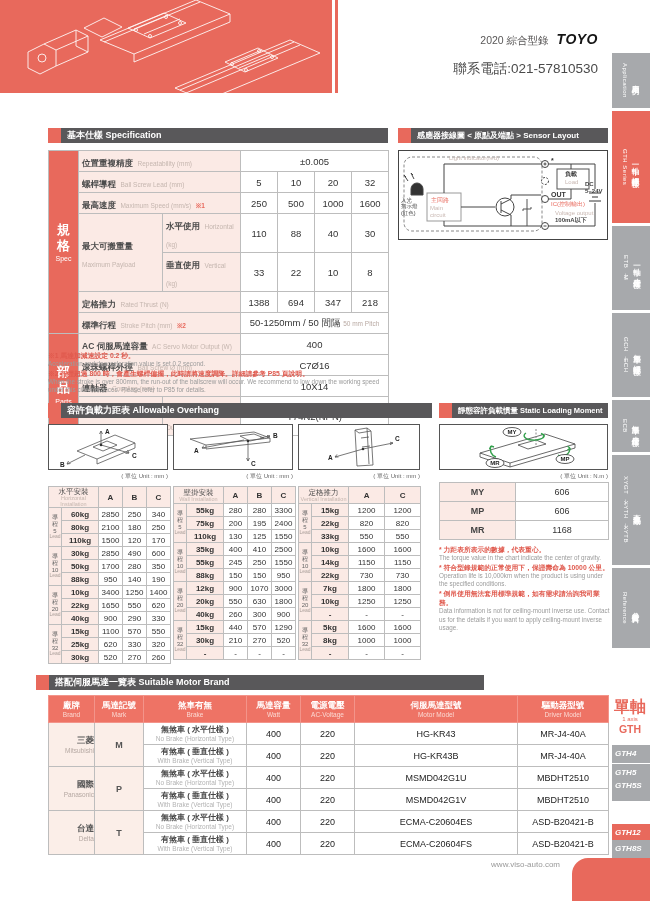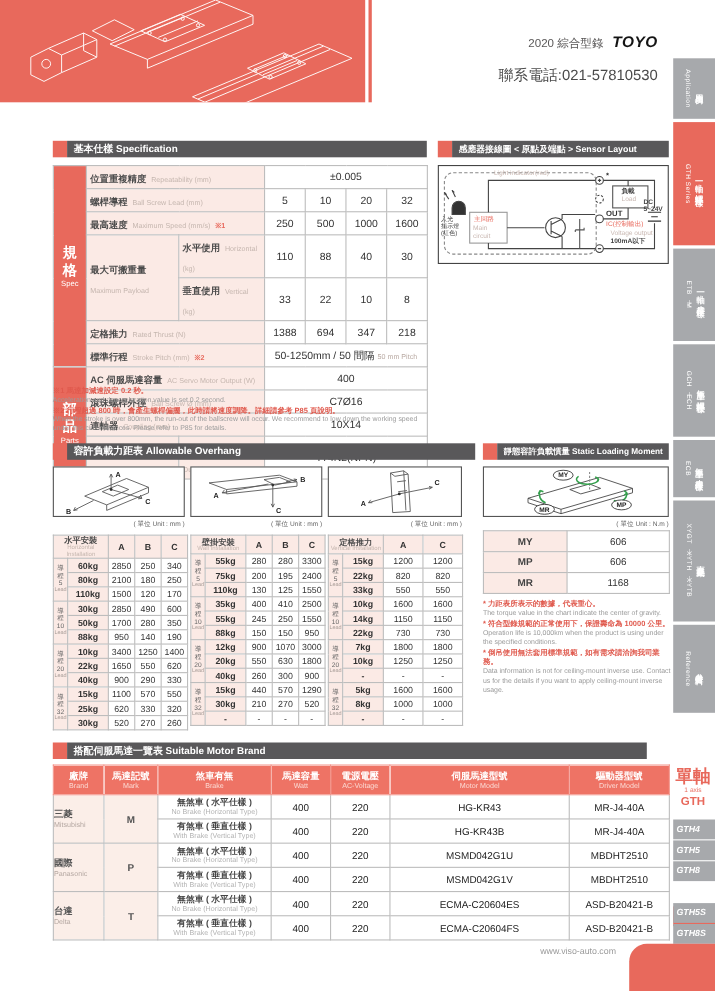--- a/index.html
+++ b/index.html
@@ -33,38 +33,38 @@
   .notes{position:absolute;line-height:1.35}
   .nzh{color:#e05a4e;font-weight:bold;font-size:6.8px}
   .nen{color:#9b9b9b;font-size:6.3px}
   
   .diag{position:absolute;border:1px solid #555;background:#fff;box-sizing:border-box}
   .unit{position:absolute;font-size:6px;color:#666;text-align:right}
   
   .oht td{font-size:8px;color:#333;text-align:center}
   .ohh{height:17px}.ohr{height:13px}
   .oh-h{background:#fbeae5}
-  .ohz{display:block;font-size:7.5px;font-weight:bold;color:#4b4b4b;line-height:1.2}
+  .ohz{display:block;font-size:7.5px;font-weight:normal;color:#4b4b4b;line-height:1.2}
   .ohe{display:block;font-size:5.5px;color:#c5b6af;line-height:1}
   .oh-a{background:#fbeae5;font-weight:bold;font-size:8px;color:#4b4b4b}
   .ohkg{background:#fbeae5;font-weight:bold;font-size:7.5px;color:#4b4b4b}
   .ohlead{background:#fbeae5;vertical-align:middle;padding:0}
   .lz2{display:block;width:7px;margin:0 auto;font-size:6px;line-height:1.1;word-break:break-all;color:#666}
   .ln{display:block;font-size:6px;color:#666;line-height:1.1}
   .len{display:block;font-size:5px;color:#a99e99;line-height:1.1}
   
   .stt .stk{background:#fbeae5;font-weight:bold;font-size:9px;color:#444;text-align:center}
   .stt .stv{text-align:center;font-size:9px;color:#333}
   .str{height:19px}
   
   .mt .mth{background:#ee7365;border:1px solid #f3948a;text-align:center;vertical-align:middle}
   .mhz{display:block;font-size:8.5px;font-weight:bold;color:#fff;line-height:1.25}
   .mhe{display:block;font-size:6.5px;color:#fbd9d3;line-height:1.1}
   .mth-row{height:27px}.mtr{height:22px}
-  .mb{background:#fbeee8;text-align:left;vertical-align:middle}
+  .mb{background:#fbeee8;text-align:right;vertical-align:middle}
   .mbz{display:block;font-size:8.5px;font-weight:bold;color:#555}
   .mbe{display:block;font-size:6.5px;color:#b5a8a2}
   .mm{background:#fbeee8;text-align:center;font-size:9px;font-weight:bold;color:#555;vertical-align:middle}
   .mbr{text-align:center;vertical-align:middle}
   .brz{display:block;font-size:8px;font-weight:bold;color:#444;line-height:1.2}
   .bre{display:block;font-size:6.5px;color:#b3b3b3;line-height:1.1}
   .mv{text-align:center;font-size:9px;color:#222}
   
   .stab{position:absolute;left:612px;width:38px;background:#a7a9ac;color:#fff;display:flex;align-items:center;justify-content:center;gap:2px;box-sizing:border-box}
   .stab.active{background:#e8695c}
@@ -699,21 +699,21 @@
   </table>
 <div class="notes" style="left:439px;top:545px;width:172px">
   <div class="nzh">* 力距表所表示的數據，代表重心。</div>
   <div class="nen">The torque value in the chart indicate the center of gravity.</div>
   <div class="nzh">* 符合型錄規範的正常使用下，保證壽命為 10000 公里。</div>
   <div class="nen">Operation life is 10,000km when the product is using under the specified conditions.</div>
   <div class="nzh">* 倒吊使用無法套用標準規範，如有需求請洽詢我司業務。</div>
   <div class="nen">Data information is not for ceiling-mount inverse use. Contact us for the details if you want to apply ceiling-mount inverse usage.</div>
 </div>
 
-<div class="secbar" style="left:48px;top:675px;width:540px">
+<div class="secbar" style="left:36px;top:675px;width:448px">
   <span class="sq"></span>
   <span class="sbt"><span>搭配伺服馬達一覽表</span> <span>Suitable Motor Brand</span></span>
 </div>
 <table class="mt" style="left:48px;top:695px;width:560px">
   <colgroup>
       <col style="width:46px">
       <col style="width:49px">
       <col style="width:103px">
       <col style="width:54px">
       <col style="width:54px">
@@ -860,17 +860,17 @@
 
 <div class="gt-head">
   <div class="gh1">單軸</div>
   <div class="gh2">1 axis</div>
   <div class="gh3">GTH</div>
 </div>
 <div class="gitem" style="top:745px">GTH4</div>
 <div class="gitem" style="top:764px">GTH5</div>
 <div class="gitem" style="top:783px">GTH8</div>
 <div class="gitem active" style="top:824px">GTH12</div>
-<div class="gitem" style="top:821px">GTH5S</div>
+<div class="gitem" style="top:777px">GTH5S</div>
 <div class="gitem" style="top:840px">GTH8S</div>
 
 <div class="url">www.viso-auto.com</div>
 <div class="corner"></div>
 
 </body></html>

